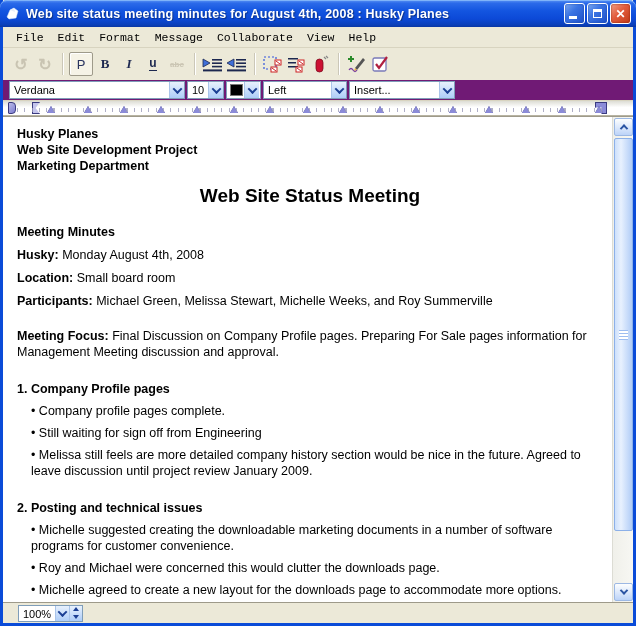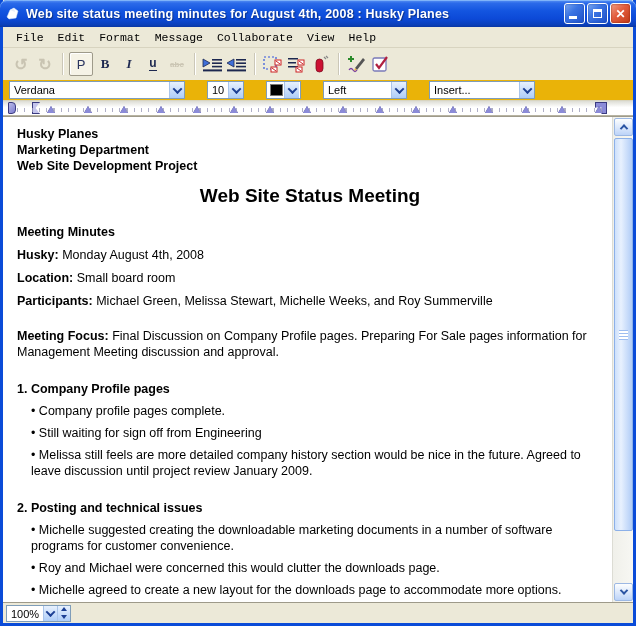--- a/index.html
+++ b/index.html
@@ -37,22 +37,22 @@
   .tb-btn { width:24px; height:24px; display:flex; align-items:center; justify-content:center; position:relative; }
   .tb-btn.boxed { border:1px solid #9e9a8a; border-radius:2px; background:#f6f3e7; box-shadow:inset 1px 1px 0 #fff; }
   .disabled-arrow { color:#c9c4b2; font-size:16px; font-weight:bold; }
   .lbl-p { font-size:13px; color:#2a3560; }
   .lbl-b { font-size:13px; font-weight:bold; color:#1d2850; font-family:"Liberation Serif",serif; }
   .lbl-i { font-size:13px; font-weight:bold; font-style:italic; color:#1d2850; font-family:"Liberation Serif",serif; }
   .lbl-u { font-size:12px; font-weight:bold; color:#1d2850; border-bottom:1px solid #1d2850; line-height:1.1; }
   .lbl-strike { font-size:8px; color:#cbc6b4; text-decoration:line-through; font-weight:bold; }
 
   
-  .formatbar { height:21px; flex:0 0 21px; display:flex; align-items:center; gap:22px;
-    padding-left:6px; background:#eab308; border-bottom:1px solid #d8d4c0; }
+  .formatbar { height:21px; flex:0 0 21px; display:flex; align-items:center; gap:2px;
+    padding-left:6px; background:#701a75; border-bottom:1px solid #d8d4c0; }
   .combo { height:18px; display:flex; align-items:stretch; border:1px solid #7f9db9; background:#fff; }
   .combo-text { font-size:11px; padding:2px 3px 0 4px; white-space:nowrap; overflow:hidden; flex:1; }
   .combo-arrow { width:15px; flex:0 0 15px; display:flex; align-items:center; justify-content:center;
     background:linear-gradient(180deg,#e8f1fd 0%,#cbdffb 50%,#aecdf8 100%); border-left:1px solid #a9c4ea; }
   .chev { width:7px; height:7px; border-right:2px solid #1c3f94; border-bottom:2px solid #1c3f94;
     transform:rotate(45deg) translate(-1px,-1px); }
   .swatch { width:13px; height:12px; background:#000; margin:2px 1px 0 3px; border:1px solid #777; }
 
   
   .ruler { height:15px; flex:0 0 15px; position:relative; background:linear-gradient(180deg,#dcdcd4 0%,#ffffff 45%);
@@ -95,21 +95,21 @@
   .chev-up { width:6px; height:6px; border-left:2px solid #2b54a3; border-top:2px solid #2b54a3; transform:rotate(45deg) translate(1px,1px); }
   .chev-dn { width:6px; height:6px; border-right:2px solid #2b54a3; border-bottom:2px solid #2b54a3; transform:rotate(45deg) translate(-1px,-1px); }
   .sb-thumb { position:absolute; left:1px; top:21px; width:19px; height:393px; border-radius:2px;
     border:1px solid #8cb0e8; background:linear-gradient(90deg,#cde0fb 0%,#e8f1fe 35%,#c2d8f9 80%,#b0ccf6 100%); }
   .sb-grip { position:absolute; left:4px; top:50%; margin-top:-5px; width:9px; height:10px;
     background:repeating-linear-gradient(180deg,#9dbdf0 0 1px,#fff 1px 3px); }
 
   
   .statusbar { height:21px; flex:0 0 21px; background:#ece9d8; border-top:1px solid #9e9a8a;
     display:flex; align-items:center; padding-left:3px; }
-  .zoom-group { display:flex; align-items:stretch; height:17px; border:1px solid #7f9db9; background:#fff; }
+  .zoom-group { display:flex; align-items:stretch; height:17px; border:1px solid #7f9db9; background:#fff;margin-left:12px; }
   .zoom-text { font-size:11px; padding:2px 4px 0 4px; min-width:36px; }
   .zoom-arrow { width:14px; display:flex; align-items:center; justify-content:center;
     background:linear-gradient(180deg,#e8f1fd,#aecdf8); border-left:1px solid #a9c4ea; }
   .spinner { width:13px; display:flex; flex-direction:column; border-left:1px solid #a9c4ea;
     background:linear-gradient(180deg,#e8f1fd,#aecdf8); }
   .spin-half { flex:1; display:flex; align-items:center; justify-content:center; }
   .tri-up { width:0;height:0;border-left:3px solid transparent;border-right:3px solid transparent;border-bottom:4px solid #1c3f94; }
   .tri-dn { width:0;height:0;border-left:3px solid transparent;border-right:3px solid transparent;border-top:4px solid #1c3f94; }
 
   svg { display:block; }
@@ -268,22 +268,22 @@
   <div class="ruler">
     <span class="marker-left"></span>
     <span class="marker-firstline"></span>
     <span class="marker-right"></span>
     <span><span class="tabtri" style="left: 44px;"></span><span class="tabtri" style="left: 80.5px;"></span><span class="tabtri" style="left: 117px;"></span><span class="tabtri" style="left: 153.5px;"></span><span class="tabtri" style="left: 190px;"></span><span class="tabtri" style="left: 226.5px;"></span><span class="tabtri" style="left: 263px;"></span><span class="tabtri" style="left: 299.5px;"></span><span class="tabtri" style="left: 336px;"></span><span class="tabtri" style="left: 372.5px;"></span><span class="tabtri" style="left: 409px;"></span><span class="tabtri" style="left: 445.5px;"></span><span class="tabtri" style="left: 482px;"></span><span class="tabtri" style="left: 518.5px;"></span><span class="tabtri" style="left: 555px;"></span><span class="tabtri" style="left: 591.5px;"></span></span>
   </div>
 
   <div class="content">
     <div class="doc">
       <div class="hdr-line">Husky Planes</div>
+      <div class="hdr-line">Web Site Development Project</div>
       <div class="hdr-line">Marketing Department</div>
-      <div class="hdr-line">Web Site Development Project</div>
       <div class="doc-title">Web Site Status Meeting</div>
       <div class="doc-subtitle">Meeting Minutes</div>
 
       <div class="field"><b>Husky:</b><span> Monday August 4th, 2008</span></div>
       <div class="field"><b>Location:</b><span> Small board room</span></div>
       <div class="field"><b>Participants:</b><span> Michael Green, Melissa Stewart, Michelle Weeks, and Roy Summerville</span></div>
 
       <div class="focus"><b>Meeting Focus:</b><span> Final Discussion on Company Profile pages. Preparing For Sale pages information for Management Meeting discussion and approval.</span></div>
 
       <div class="section-h">1. Company Profile pages</div>

